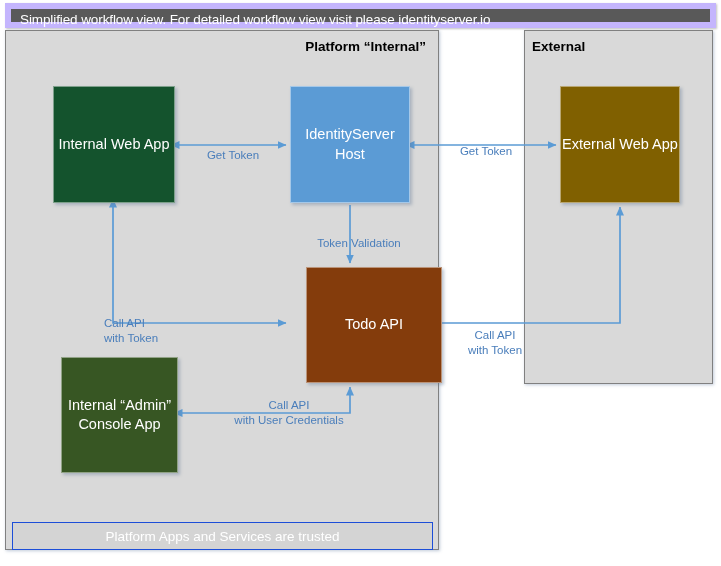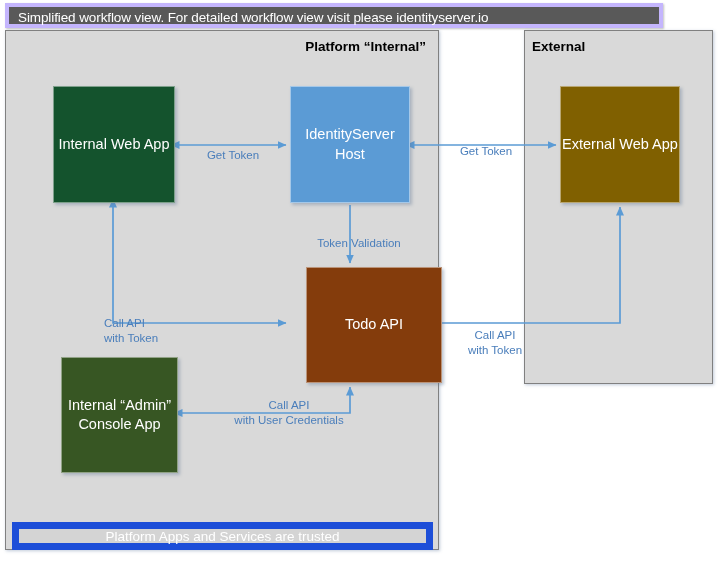--- a/index.html
+++ b/index.html
@@ -18,24 +18,24 @@
     position: relative;
     width: 721px;
     height: 566px;
     background: #ffffff;
   }
   
   #header-bar {
     position: absolute;
     left: 5px;
     top: 3px;
-    width: 658px;
+    width: 711px;
     height: 25px;
     background: #595959;
-    border: 4px solid #c4b5fd;
+    border: 6px solid #c4b5fd;
     box-sizing: border-box;
     box-shadow: 1px 1px 2px rgba(0,0,0,0.25);
   }
   #header-title {
     position: absolute;
     left: 9px;
     top: 3px;
     font-size: 13.5px;
     color: #ffffff;
     white-space: nowrap;
@@ -79,21 +79,21 @@
     top: 8px;
   }
   
   #trust-bar {
     position: absolute;
     left: 6px;
     top: 491px;
     width: 421px;
     height: 28px;
     background: #d4d4d4;
-    border: 7px solid #1d4ed8;
+    border: 1px solid #1d4ed8;
     box-sizing: border-box;
     display: flex;
     align-items: center;
     justify-content: center;
   }
   #trust-bar-label {
     font-size: 13.5px;
     color: #ffffff;
     white-space: nowrap;
   }

